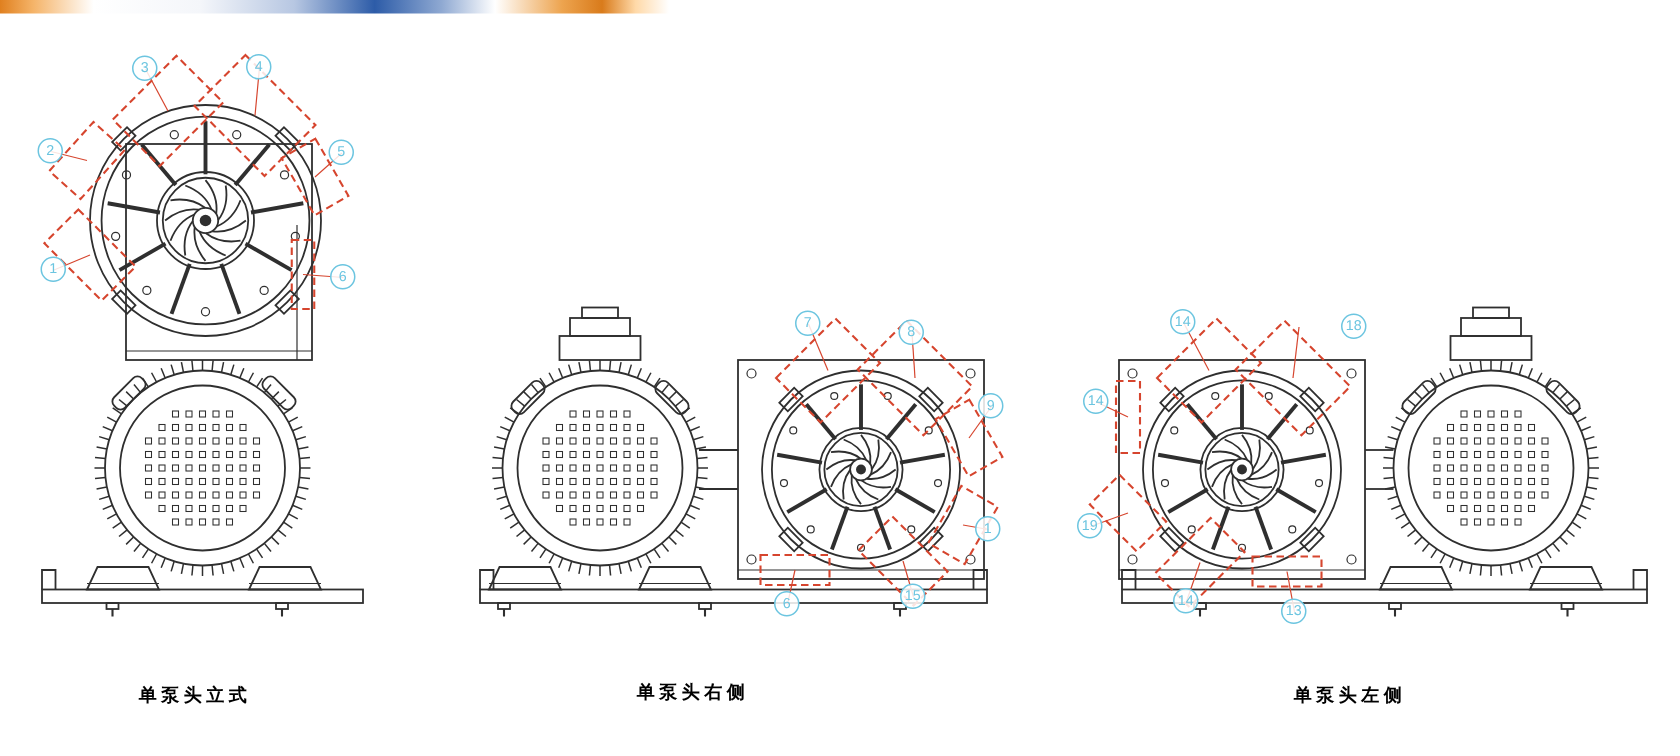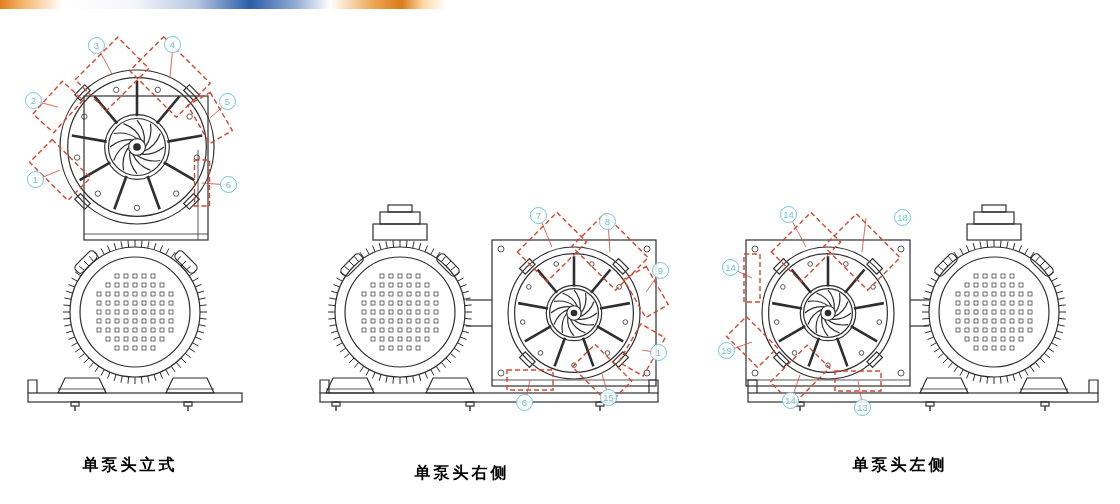--- a/index.html
+++ b/index.html
@@ -14,21 +14,21 @@
     position:absolute;width:17px;height:17px;border-radius:50%;
     border:1.3px solid var(--callout,#6cc5e0);
     color:var(--callout,#6cc5e0);
     display:flex;align-items:center;justify-content:center;
     font-size:9.5px;line-height:1;
     background:rgba(255,255,255,0.85);
     box-sizing:border-box;
   }
   .caption{
     position:absolute;width:150px;text-align:center;
-    font-size:16px;font-weight:bold;color:#000;letter-spacing:3px;
+    font-size:12px;font-weight:bold;color:#000;letter-spacing:3px;
   }
 </style>
 </head>
 <body style="background: rgb(255, 255, 255);">
 
 <div class="banner" style="background: linear-gradient(90deg, rgb(224, 128, 31) 0%, rgb(245, 180, 105) 5%, rgb(255, 255, 255) 14%, rgb(244, 246, 250) 30%, rgb(183, 199, 226) 44%, rgb(45, 92, 168) 56%, rgb(143, 169, 210) 66%, rgb(255, 255, 255) 74%, rgb(237, 164, 79) 84%, rgb(217, 123, 27) 90%, rgb(255, 217, 168) 95%, rgb(255, 255, 255) 100%);"></div>
 
 <svg id="drawing" width="1120" height="504" viewBox="0 0 1120 504">
   <g id="d1">
       <rect x="84" y="96" width="124" height="144" fill="none" stroke="#2f2f2f" stroke-width="1.2"></rect>
@@ -753,14 +753,14 @@
     <span>14</span>
   </div>
 <div class="callout" style="left:780px;top:206px">
     <span>14</span>
   </div>
 <div class="callout" style="left:894px;top:209px">
     <span>18</span>
   </div>
 
 <div class="caption" style="left:55px;top:455px">单泵头立式</div>
-<div class="caption" style="left:387px;top:463px">单泵头右侧</div>
+<div class="caption" style="left:387px;top:453px">单泵头右侧</div>
 <div class="caption" style="left:825px;top:455px">单泵头左侧</div>
 
 </body></html>

